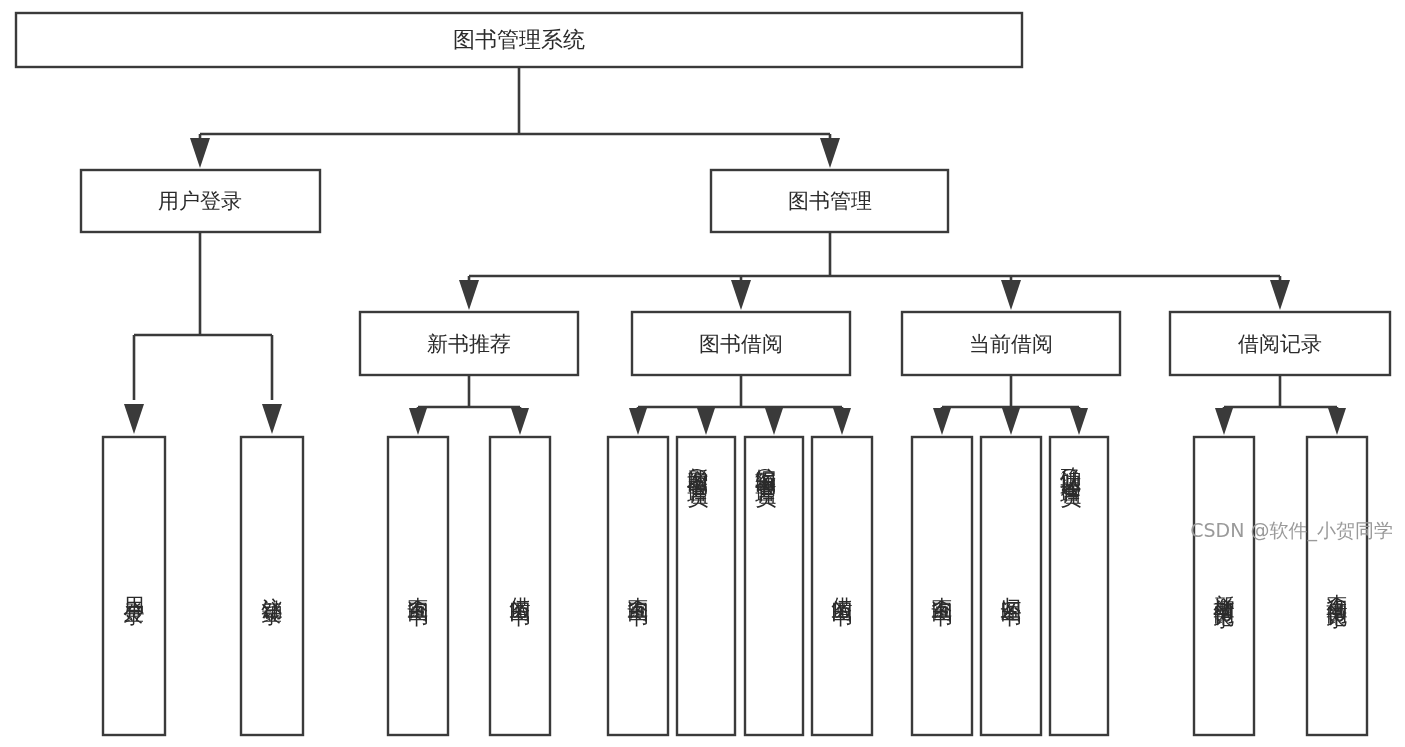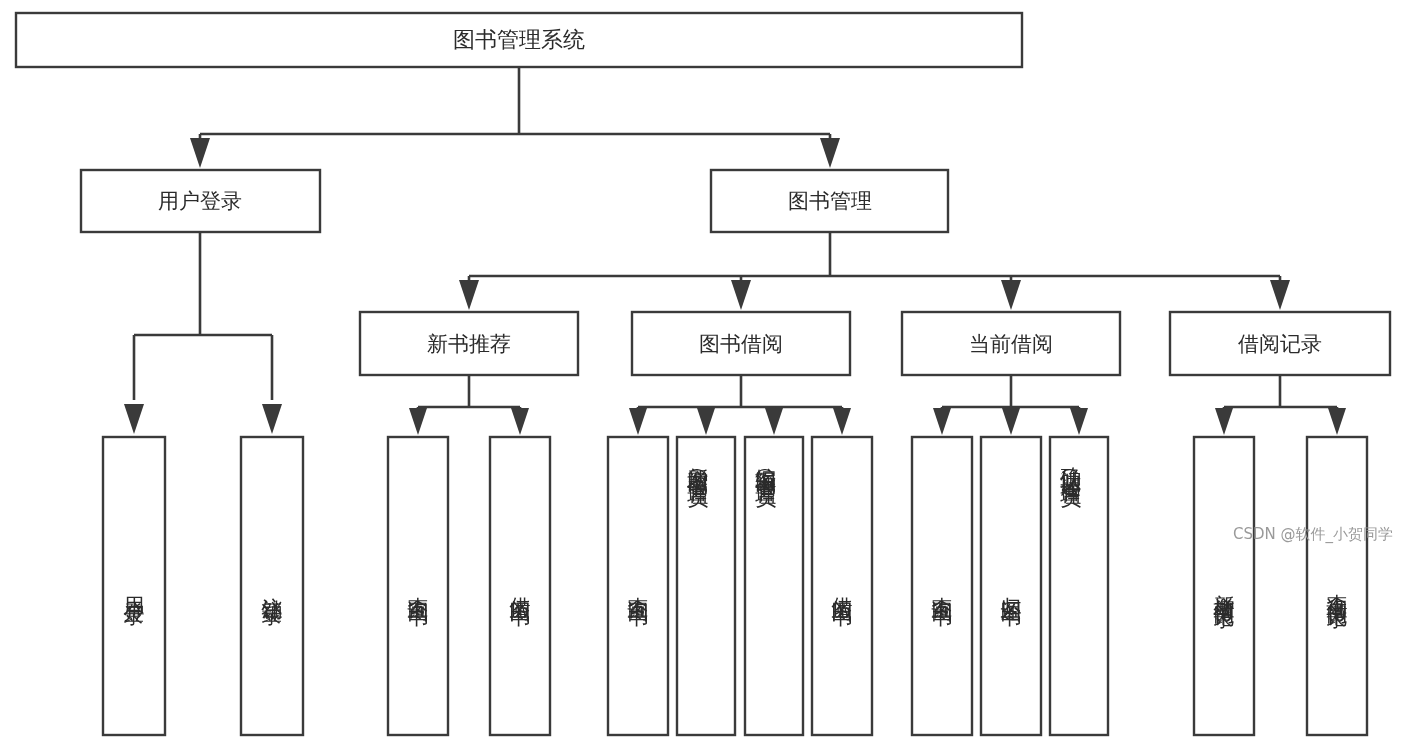--- a/index.html
+++ b/index.html
@@ -59,21 +59,21 @@
     writing-mode: vertical-rl;
     text-orientation: upright;
     letter-spacing: 3px;
     text-anchor: middle;
   }
   .watermark {
     position: absolute;
     right: 12px;
     bottom: 6px;
     font-family: "DejaVu Sans", "Liberation Sans", sans-serif;
-    font-size: 15px;
+    font-size: 19px;
     color: #9a9a9a;
     white-space: nowrap;
     user-select: none;
   }
 </style>
 </head>
 <body>
 
 <div id="chart-root">
 

